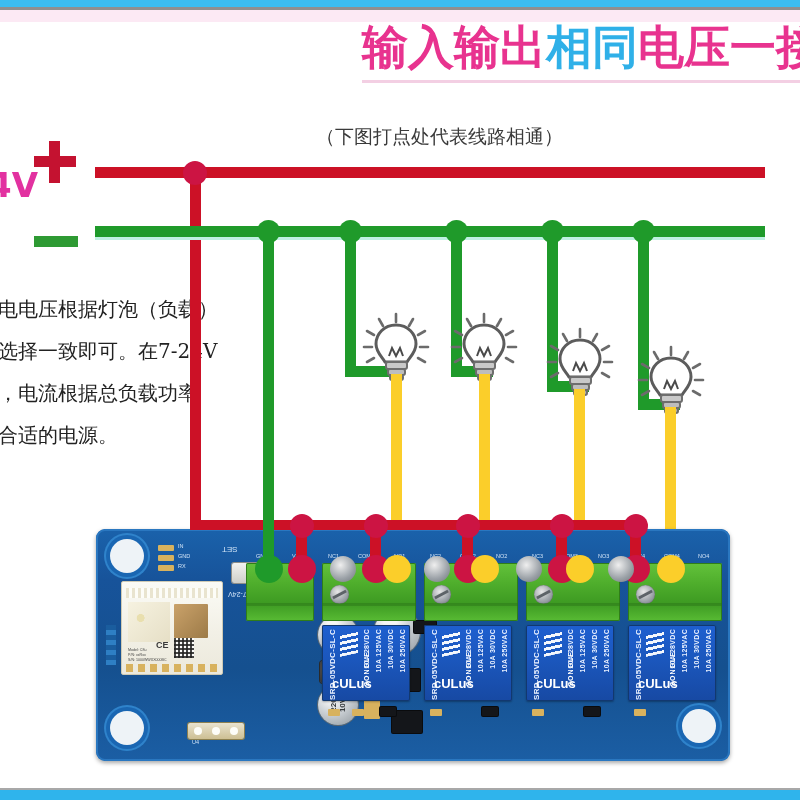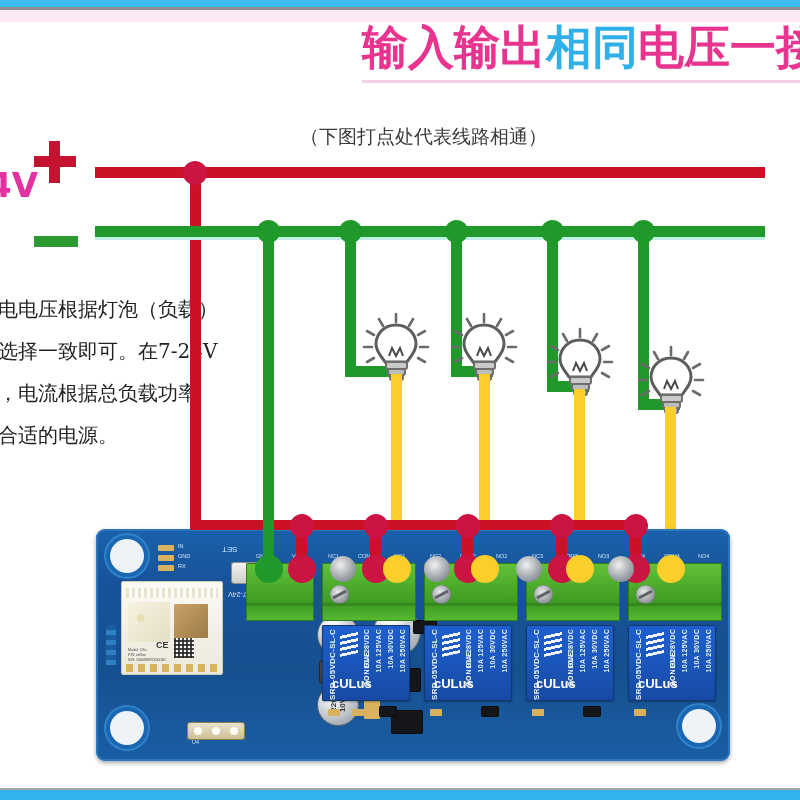--- a/index.html
+++ b/index.html
@@ -23,21 +23,21 @@
     position:absolute;left:362px;top:18px;
     font-family:"DejaVu Serif","Liberation Serif",serif;
     font-size:46px;font-weight:700;line-height:58px;
     letter-spacing:0px;white-space:nowrap;
   }
   .title .c-pink{color:#e8338f;}
   .title .c-blue{color:#2fb0e8;}
   .title-rule{position:absolute;left:362px;top:80px;width:438px;height:3px;background:#f3cfe3;}
 
   .note{
-    position:absolute;left:300px;top:124px;
+    position:absolute;left:316px;top:124px;
     font-family:"DejaVu Serif","Liberation Serif",serif;
     font-size:19px;color:#3a3a3a;white-space:nowrap;
   }
 
   
   .volt-label{
     position:absolute;left:-12px;top:165px;
     font-family:"DejaVu Sans","Liberation Sans",sans-serif;
     font-size:34px;font-weight:700;color:#e231a0;white-space:nowrap;
   }

